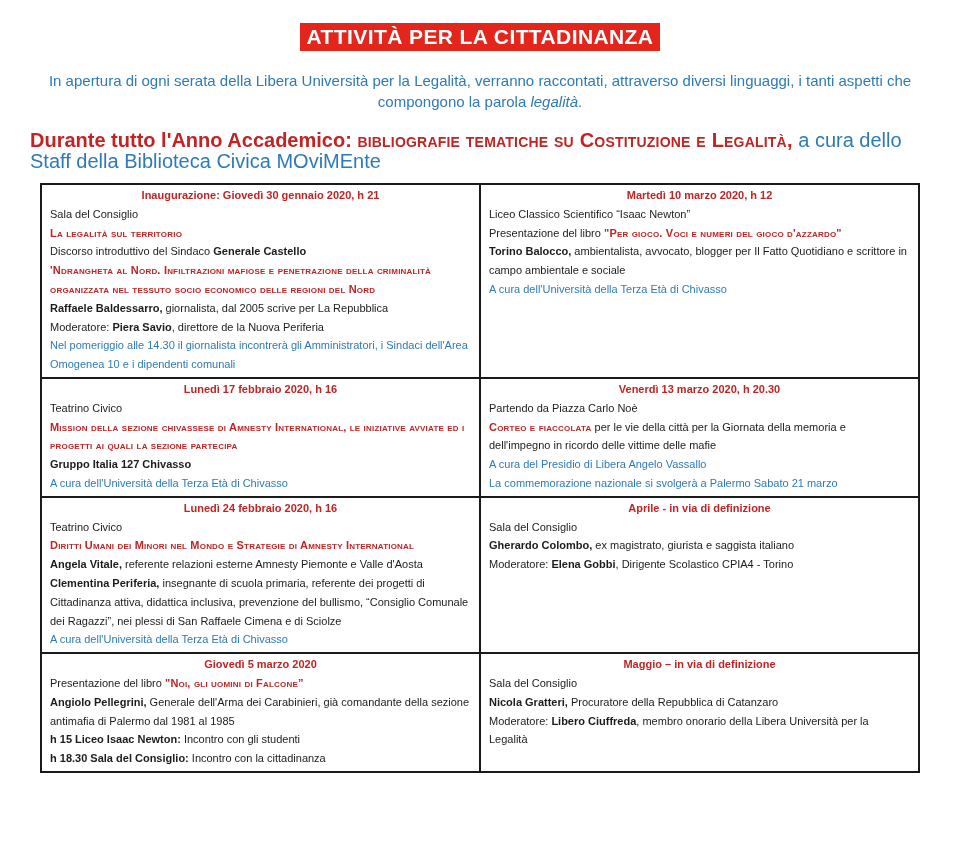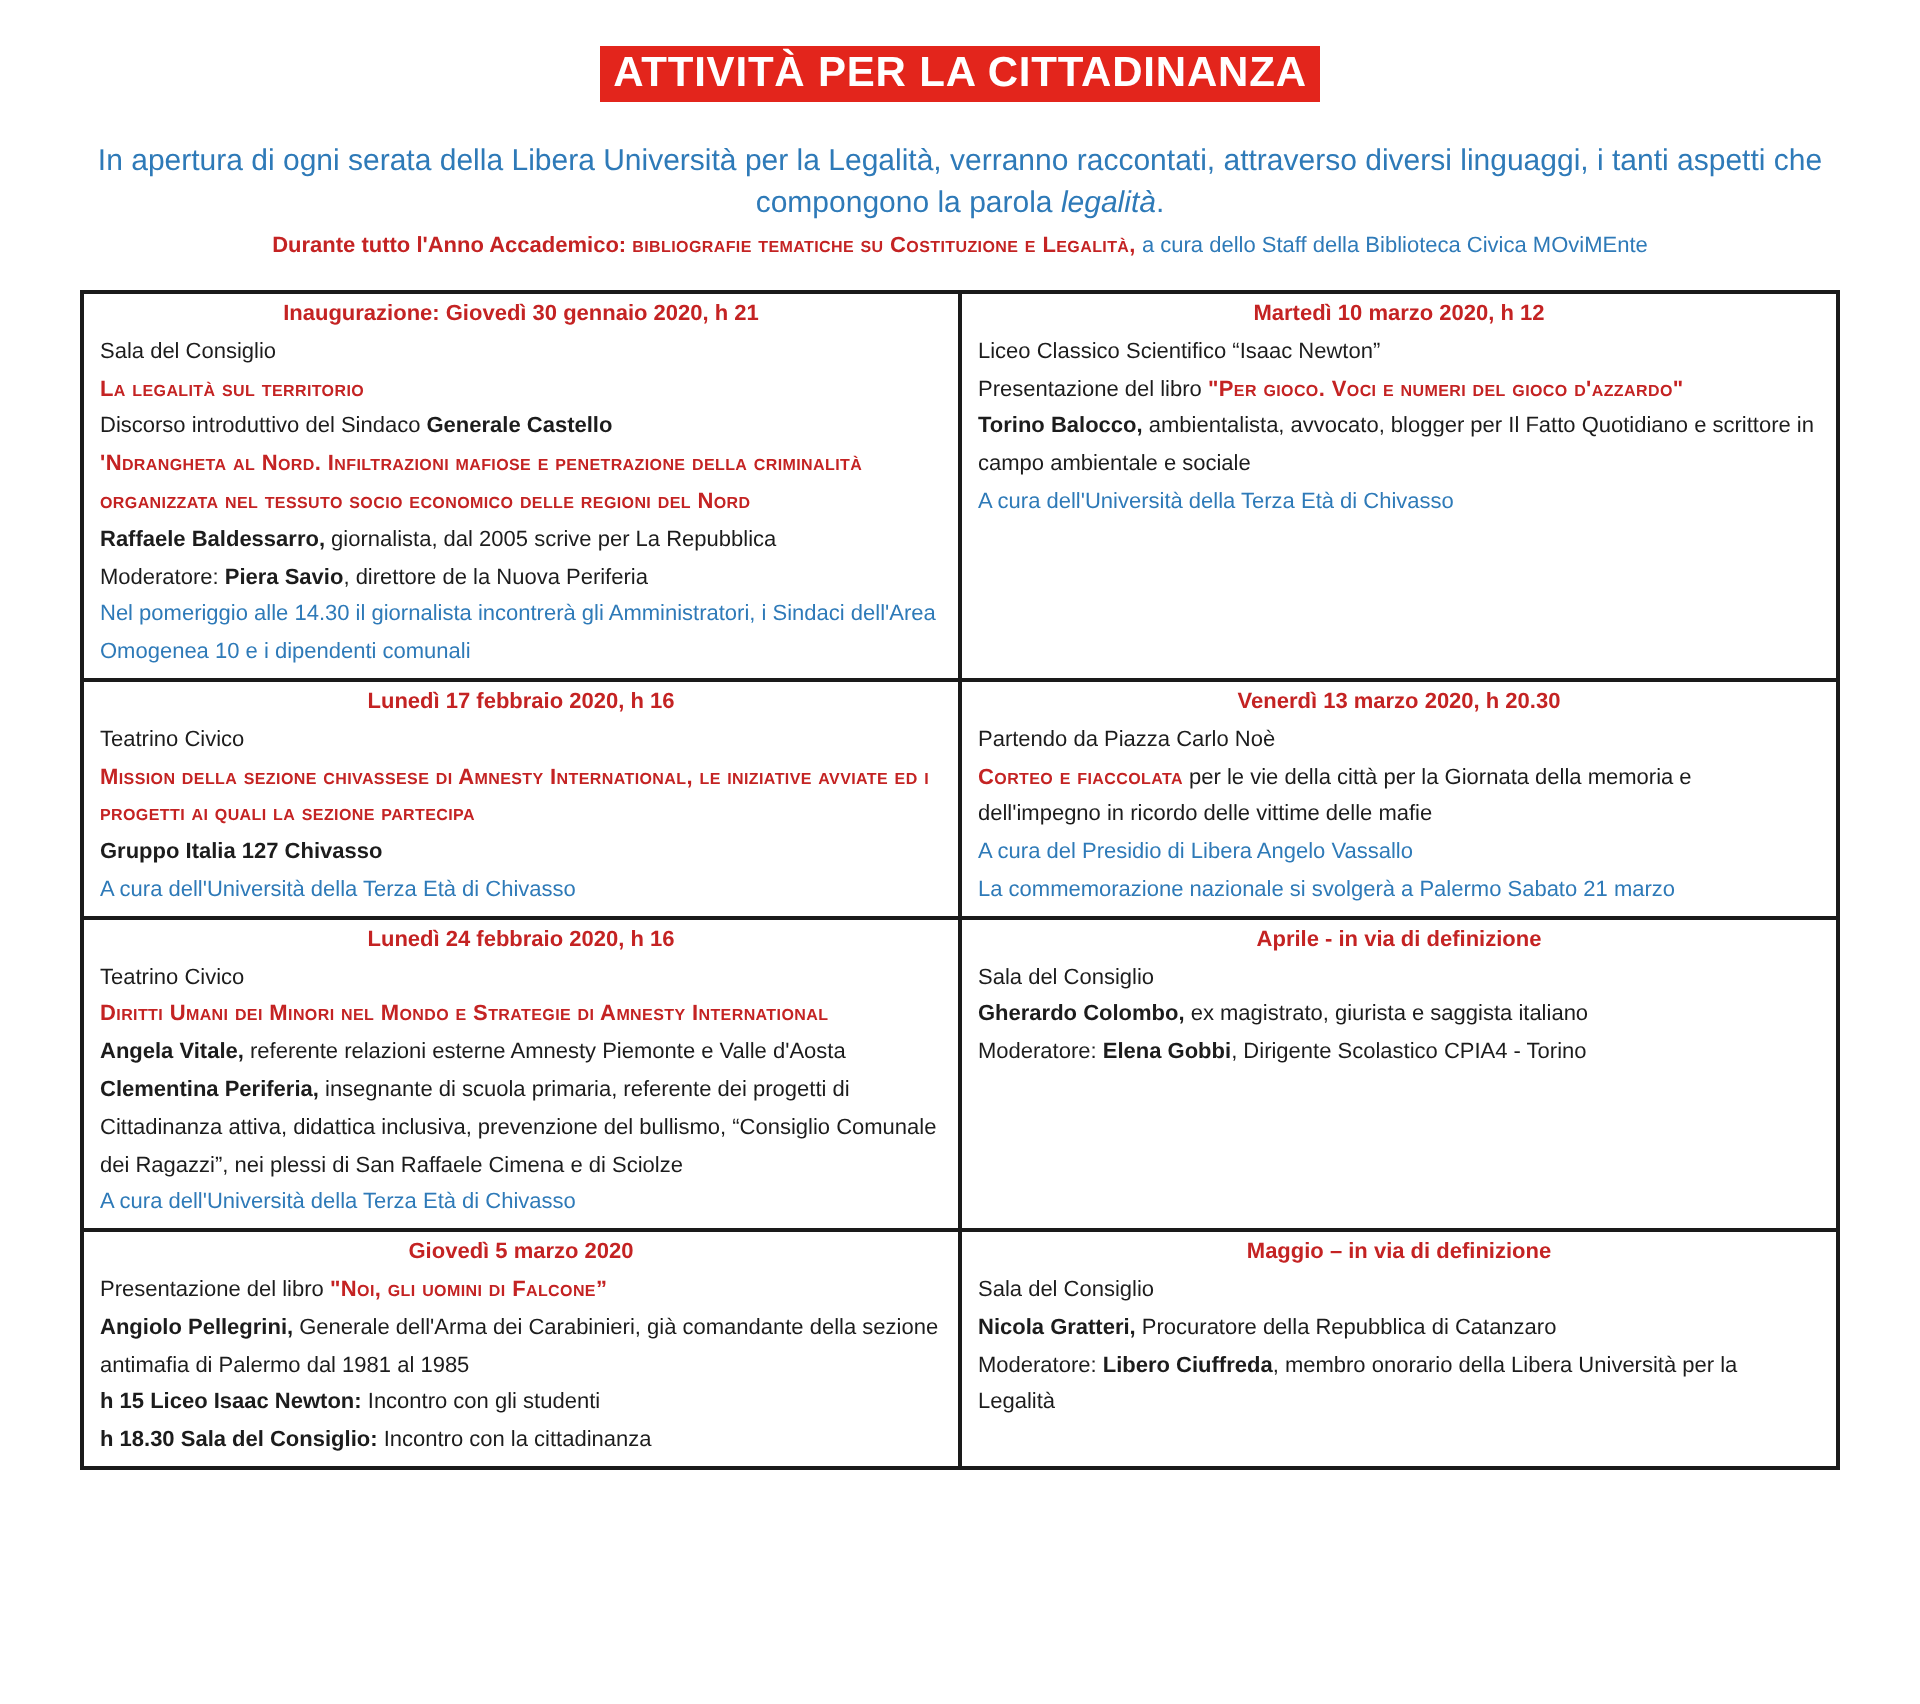--- a/index.html
+++ b/index.html
@@ -17,25 +17,25 @@
     color:var(--ink);
   }
   .title-wrap{text-align:center;padding-top:23px;}
   .banner{
     display:inline-block;background:var(--banner-bg);color:#ffffff;
     font-weight:700;font-size:21px;line-height:25px;padding:1px 7px 2px;
     letter-spacing:.4px;
   }
   .intro{
     color:var(--blue);text-align:center;font-size:15px;line-height:21px;
-    margin:19px auto 1px;max-width:872px;
+    margin:19px auto 18px;max-width:872px;
   }
   .intro em{font-style:italic;}
   .accademico{
-    text-align:center;font-size:11px;line-height:21px;margin:0 auto;
+    text-align:left;font-size:20px;line-height:21px;margin:0 auto;
     max-width:900px;
   }
   .seg-normal{color:var(--ink);}
   .seg-bold{color:var(--ink);font-weight:700;}
   .seg-blue{color:var(--blue);}
   .seg-redbold{color:var(--red);font-weight:700;}
   .seg-redsc{color:var(--red);font-weight:700;font-variant:small-caps;letter-spacing:.2px;}
   .seg-italic{font-style:italic;}
   table.events{
     border-collapse:collapse;table-layout:fixed;

